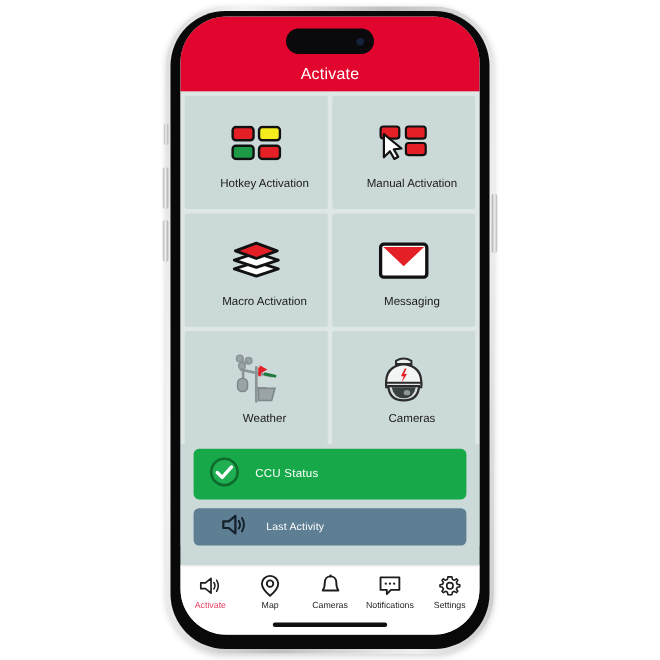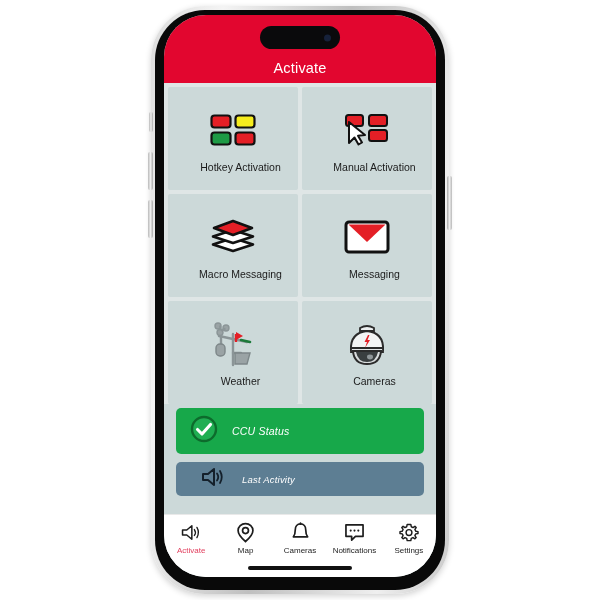--- a/index.html
+++ b/index.html
@@ -151,21 +151,20 @@
   .row-activity {
     height: 34px;
     background: #5d7e93;
     padding-left: 24px;
   }
   .row-label {
     font-size: 10.5px;
     color: #ffffff;
     margin-left: 14px;
     letter-spacing: .2px;
-    font-style: italic;
   }
   .row-activity .row-label { font-size: 9.5px; margin-left: 16px; }
 
   
   .tabbar {
     position: absolute;
     left: 0;
     right: 0;
     bottom: 0;
     height: 63px;
@@ -246,21 +245,21 @@
       </div>
 
       <div class="tile">
         <div class="tile-icon">
           <svg width="46" height="40" viewBox="0 0 46 40">
             <path d="M23 21 L3 27.5 L23 34 L43 27.5 Z" fill="#fff" stroke="#111" stroke-width="2.6" stroke-linejoin="round"></path>
             <path d="M23 13 L3 19.5 L23 26 L43 19.5 Z" fill="#fff" stroke="#111" stroke-width="2.6" stroke-linejoin="round"></path>
             <path d="M23 4 L4 11 L23 18 L42 11 Z" fill="#e41f26" stroke="#111" stroke-width="2.6" stroke-linejoin="round"></path>
           </svg>
         </div>
-        <div class="tile-label">Macro Messaging</div>
+        <div class="tile-label">Macro Activation</div>
       </div>
 
       <div class="tile">
         <div class="tile-icon">
           <svg width="46" height="34" viewBox="0 0 46 34">
             <rect x="2" y="2" width="42" height="30" rx="3" fill="#ffffff" stroke="#111" stroke-width="3"></rect>
             <path d="M4.5 4.5 L41.5 4.5 L23 22 Z" fill="#e41f26"></path>
           </svg>
         </div>
         <div class="tile-label">Messaging</div>

